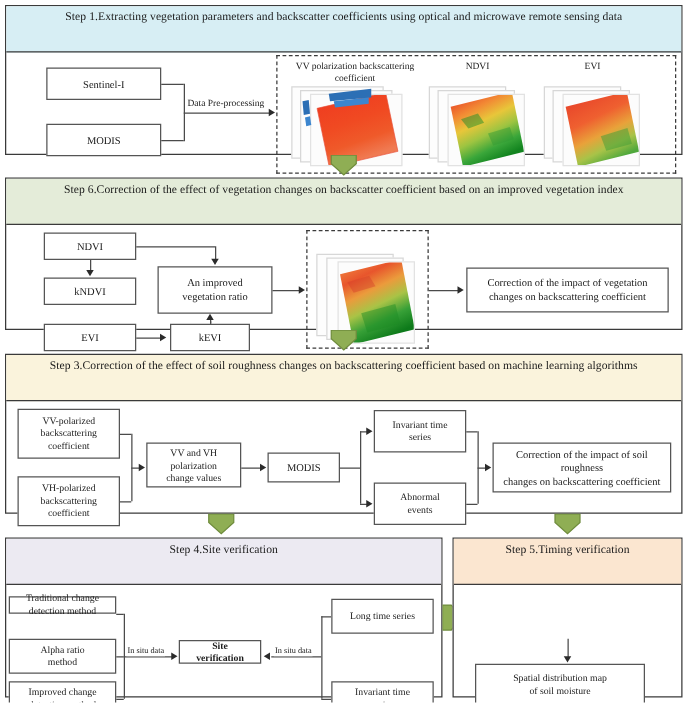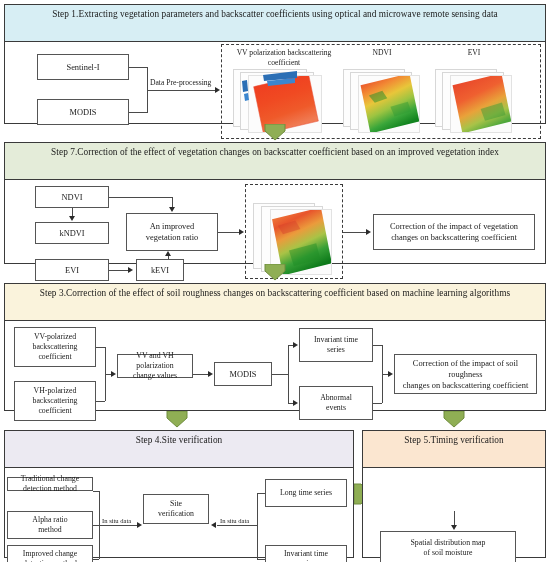--- a/index.html
+++ b/index.html
@@ -245,27 +245,27 @@
       </div>
 
     </div>
   </div>
 
   <svg class="chevron-down" style="left:262px; top:124px;" viewBox="0 0 26 17">
     <polygon points="3,0 23,0 23,7 13,16 3,7" fill="#8fae54" stroke="#6f8c3d" stroke-width="1"></polygon>
   </svg>
 
   <div class="panel" id="panel-step2">
-    <div class="panel-head" style="background:#e4ecd9;">Step 7.Correction of the effect of vegetation changes on backscatter coefficient based on an improved vegetation index</div>
+    <div class="panel-head" style="background:#e4ecd9;">Step 6.Correction of the effect of vegetation changes on backscatter coefficient based on an improved vegetation index</div>
     <div class="panel-body">
 
       <div class="box" style="left:30px; top:6px; width:74px; height:22px;">NDVI</div>
       <div class="box" style="left:30px; top:42px; width:74px; height:22px;">kNDVI</div>
       <div class="box" style="left:30px; top:79px; width:74px; height:22px;">EVI</div>
-      <div class="box" style="left:131px; top:79px; width:48px; height:22px;">kEVI</div>
+      <div class="box" style="left:131px; top:79px; width:64px; height:22px;">kEVI</div>
       <div class="box" style="left:121px; top:33px; width:92px; height:38px;">
         <span style="white-space:pre-line;">An improved
 vegetation ratio</span>
       </div>
 
       <div class="ln v" style="left:67px; top:28px; height:9px;"></div>
       <div class="arrowhead down" style="left:63.8px; top:36px;"></div>
 
       <div class="ln h" style="left:104px; top:17px; width:63px;"></div>
       <div class="ln v" style="left:167px; top:17px; height:11px;"></div>
@@ -336,21 +336,21 @@
 backscattering
 coefficient</span>
       </div>
 
       <div class="ln h" style="left:91px; top:26px; width:9px;"></div>
       <div class="ln h" style="left:91px; top:80px; width:9px;"></div>
       <div class="ln v" style="left:100px; top:26px; height:54px;"></div>
       <div class="ln h" style="left:100px; top:53px; width:8px;"></div>
       <div class="arrowhead right" style="left:106px; top:49.8px;"></div>
 
-      <div class="box small" style="left:112px; top:33px; width:76px; height:24px;">
+      <div class="box small" style="left:112px; top:33px; width:76px; height:36px;align-items:flex-end;">
         <span style="white-space:pre-line;">VV and VH
 polarization
 change values</span>
       </div>
 
       <div class="ln h" style="left:188px; top:53px; width:16px;"></div>
       <div class="arrowhead right" style="left:203px; top:49.8px;"></div>
 
       <div class="box" style="left:209px; top:41px; width:58px; height:24px;">MODIS</div>
 
@@ -410,21 +410,21 @@
       </div>
 
       <div class="ln h" style="left:88px; top:23px; width:6px;"></div>
       <div class="ln h" style="left:88px; top:57px; width:6px;"></div>
       <div class="ln h" style="left:88px; top:91px; width:6px;"></div>
       <div class="ln v" style="left:94px; top:23px; height:68px;"></div>
       <div class="ln h" style="left:94px; top:57px; width:40px;"></div>
       <div class="arrowhead right" style="left:132px; top:53.8px;"></div>
       <div class="edge-label" style="left:96px; top:49px;">In situ data</div>
 
-      <div class="box small" style="left:138px; top:26px; width:66px; height:30px;">
+      <div class="box small" style="left:138px; top:44px; width:66px; height:19px;font-weight:bold;">
         <span style="white-space:pre-line;">Site
 verification</span>
       </div>
 
       <div class="ln h" style="left:212px; top:57px; width:40px;"></div>
       <div class="arrowhead" style="left:206px; top:53.8px; border-top:3.2px solid transparent; border-bottom:3.2px solid transparent; border-right:5px solid #2b2b2b;"></div>
       <div class="edge-label" style="left:214px; top:49px;">In situ data</div>
       <div class="ln v" style="left:252px; top:25px; height:66px;"></div>
       <div class="ln h" style="left:252px; top:25px; width:8px;"></div>
       <div class="ln h" style="left:252px; top:91px; width:8px;"></div>

